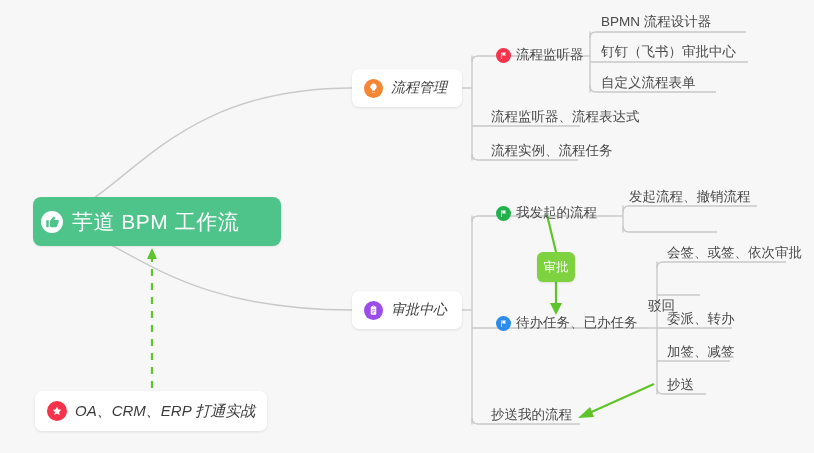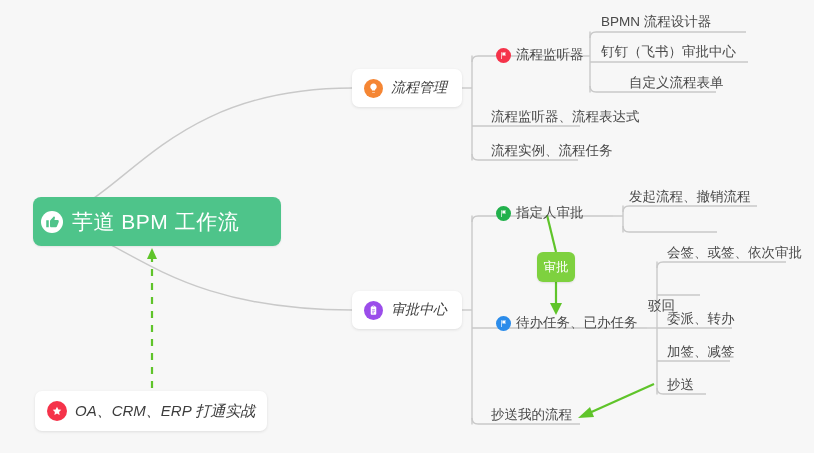--- a/index.html
+++ b/index.html
@@ -192,31 +192,31 @@
 
   <span class="flagicon" style="left:496px;top:48px;background:#f5334a;">
     <svg width="9" height="9" viewBox="0 0 24 24" fill="#ffffff">
         <path d="M6 3h1.8v18H6V3zm3 1h9.5l-2.2 4 2.2 4H9V4z"></path>
       </svg>
   </span>
   <span class="leaf flagged" style="left:492px;top:44px;">流程监听器</span>
 
   <span class="leaf" style="left:597px;top:11px;">BPMN 流程设计器</span>
   <span class="leaf" style="left:597px;top:41px;">钉钉（飞书）审批中心</span>
-  <span class="leaf" style="left:597px;top:72px;margin-left:28px;">自定义流程表单</span>
+  <span class="leaf" style="left:597px;top:72px;">自定义流程表单</span>
 
   <span class="leaf" style="left:487px;top:106px;">流程监听器、流程表达式</span>
   <span class="leaf" style="left:487px;top:140px;">流程实例、流程任务</span>
 
   <span class="flagicon" style="left:496px;top:206px;background:#22b14c;">
     <svg width="9" height="9" viewBox="0 0 24 24" fill="#ffffff">
         <path d="M6 3h1.8v18H6V3zm3 1h9.5l-2.2 4 2.2 4H9V4z"></path>
       </svg>
   </span>
-  <span class="leaf flagged" style="left:492px;top:202px;">指定人审批</span>
+  <span class="leaf flagged" style="left:492px;top:202px;">我发起的流程</span>
 
   <span class="leaf" style="left:625px;top:186px;">发起流程、撤销流程</span>
 
   <span class="flagicon" style="left:496px;top:316px;background:#2b8cea;">
     <svg width="9" height="9" viewBox="0 0 24 24" fill="#ffffff">
         <path d="M6 3h1.8v18H6V3zm3 1h9.5l-2.2 4 2.2 4H9V4z"></path>
       </svg>
   </span>
   <span class="leaf flagged" style="left:492px;top:312px;">待办任务、已办任务</span>
 

